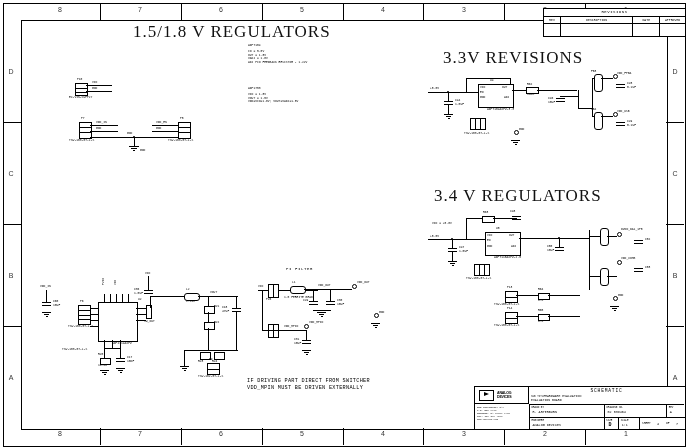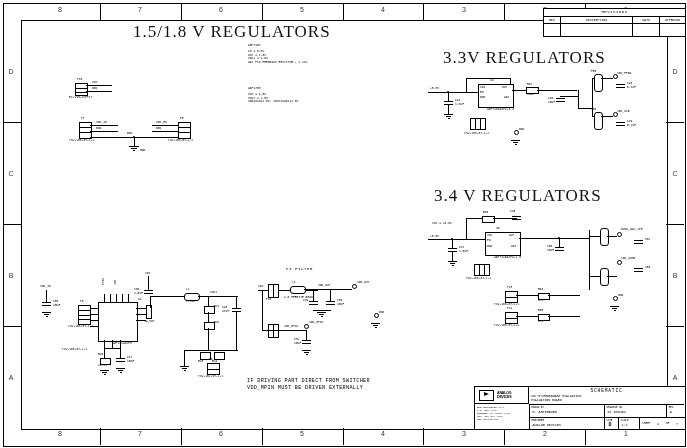--- a/index.html
+++ b/index.html
@@ -148,21 +148,21 @@
     </div>
     <div class="rev-body">
       <div class="c1"></div>
       <div class="c2"></div>
       <div class="c3"></div>
       <div class="c4"></div>
     </div>
   </div>
 
   <div class="sec-title" style="left:133px;top:22px;">1.5/1.8 V REGULATORS</div>
-  <div class="sec-title" style="left:443px;top:48px;">3.3V REGULATORS</div>
+  <div class="sec-title" style="left:443px;top:48px;">3.3V REVISIONS</div>
   <div class="sec-title" style="left:434px;top:186px;">3.4 V REGULATORS</div>
   <div class="t4" style="left:286px;top:267px;letter-spacing:.6px;">PI FILTER</div>
 
   <div class="t" style="left:248px;top:44px;">ADP7104</div>
   <div class="t" style="left:248px;top:50px;">IN = 5.0V
 OUT = 1.8V
 VADJ = 1.8V
 ADJ PIN FEEDBACK RESISTOR - 1.22V</div>
   <div class="t" style="left:248px;top:87px;">ADP1753</div>
   <div class="t" style="left:248px;top:93px;">VIN = 1.8V

